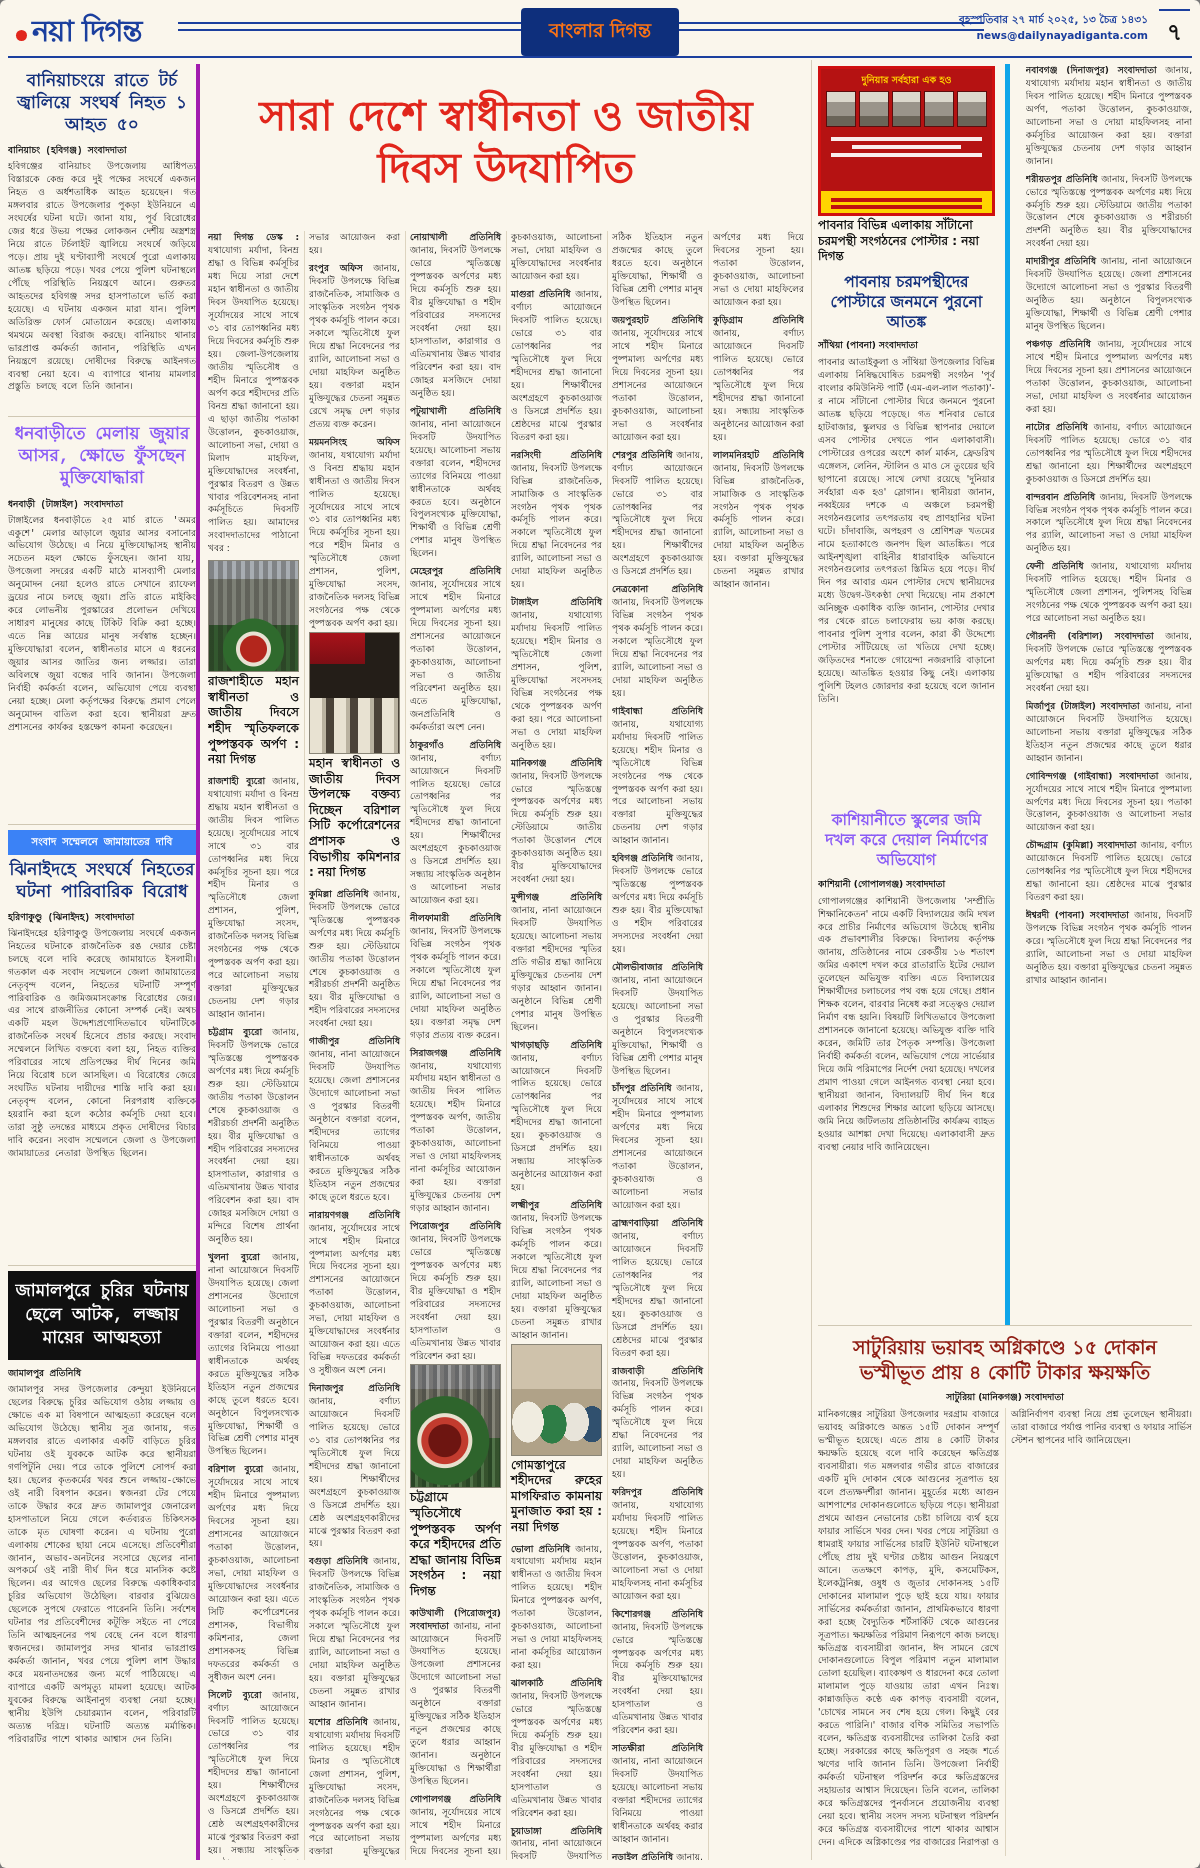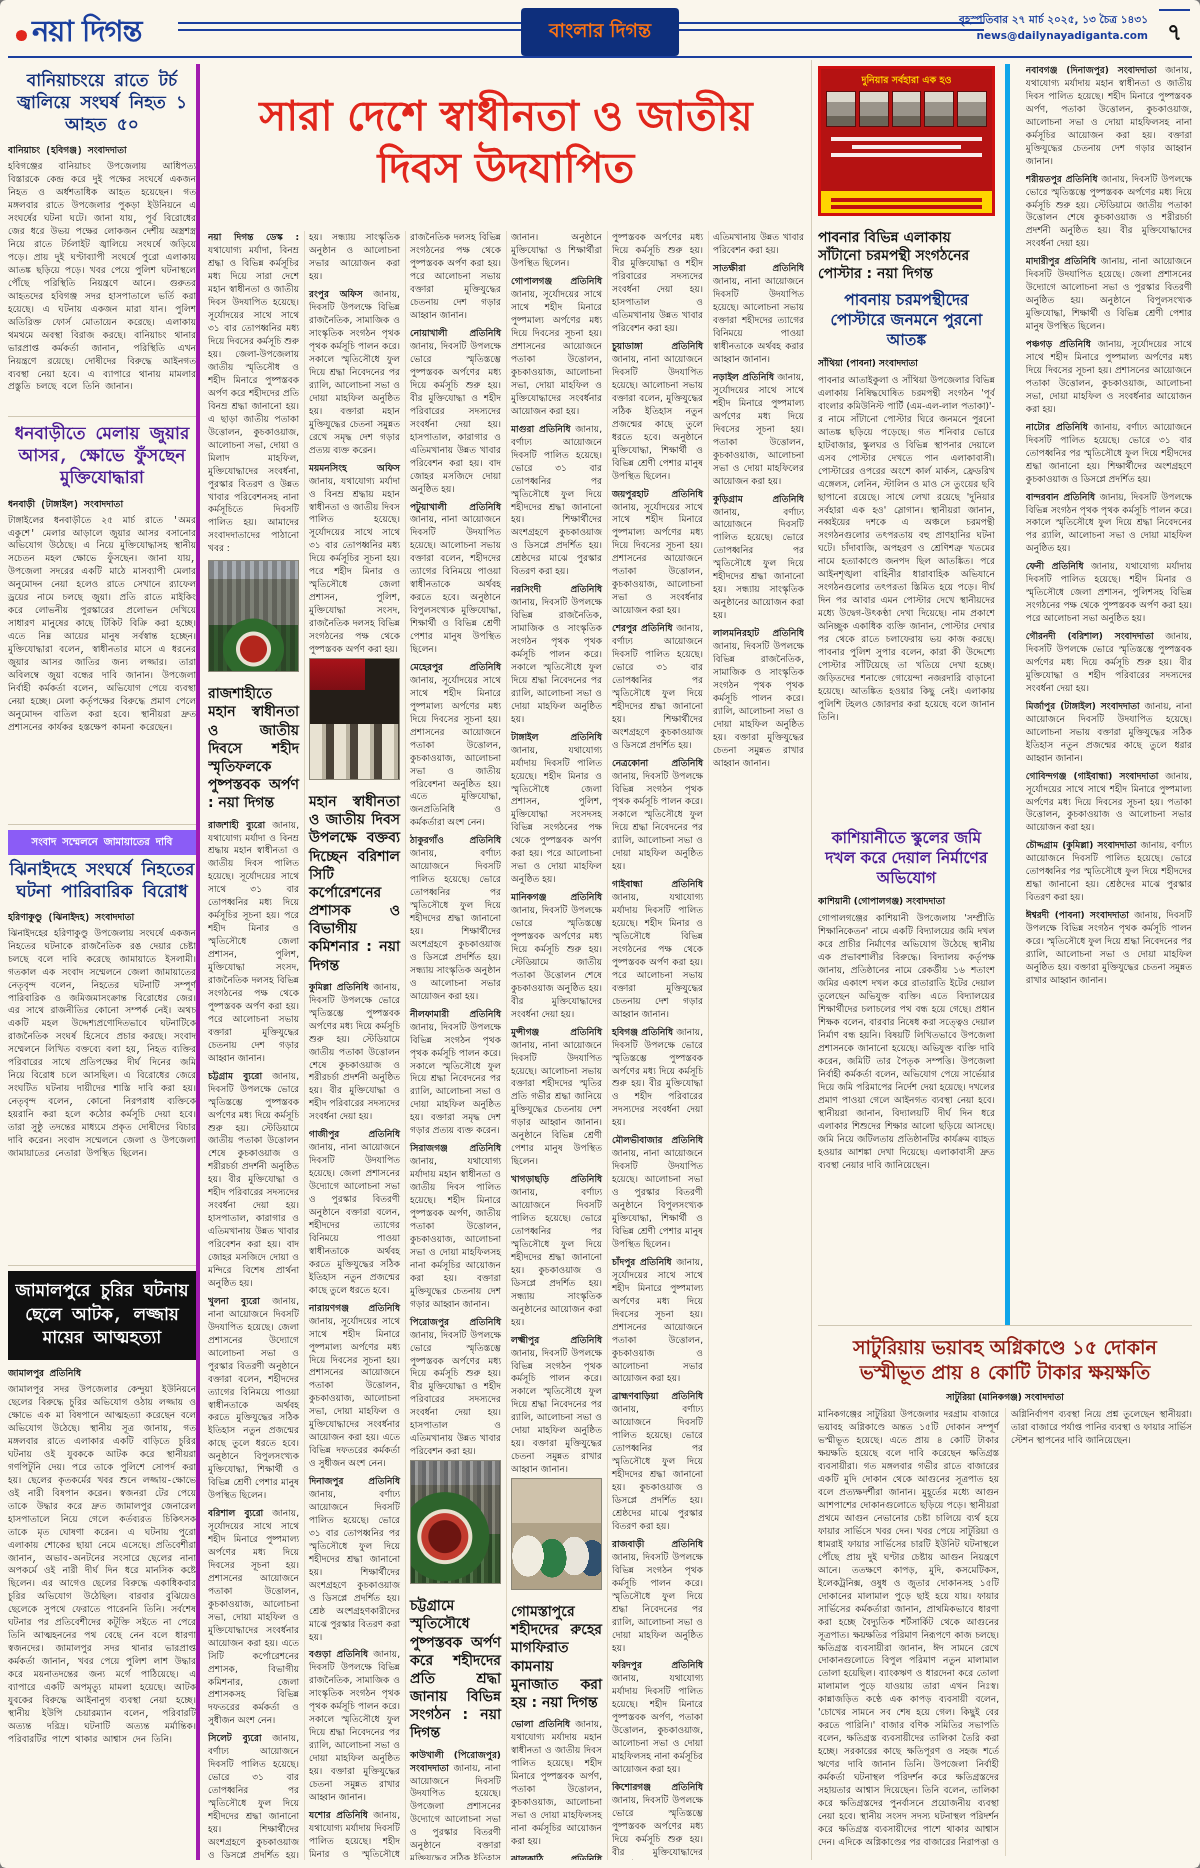--- a/index.html
+++ b/index.html
@@ -18,39 +18,39 @@
 
   
   .leftcol { position:absolute; left:8px; top:64px; width:192px; height:1796px; overflow:hidden; border-right:4px solid #a21caf;font-family:Liberation Mono, monospace; }
   .center  { position:absolute; left:204px; top:60px; width:608px; height:1800px; overflow:hidden; padding:0 7px 0 4px; border-right:1px solid #d5cdba; }
   .rightcol{ position:absolute; left:818px; top:64px; width:374px; height:1796px; overflow:hidden; }
 
   
   .body, .center-flow, .sub-flow, .sat-body { font-size:9px; line-height:1.44; text-align:justify; overflow:hidden; }
   .byline { font-size:9px; font-weight:700; margin:0 0 3px; color:#111; }
   .hl { font-weight:700; line-height:1.3; text-align:center; margin:2px 0 6px; }
-  .navy { color:#14317d; } .teal { color:#4c1d95; } .maroon { color:#8f1d14; }
+  .navy { color:#14317d; } .teal { color:#8b5cf6; } .maroon { color:#8f1d14; }
 
   
   .art { padding:5px 0 9px; border-bottom:1px solid #cfc7b3; }
   .art:last-child { border-bottom:none; }
   .art h2 { font-size:17px; }
-  .kicker { background:#8b5cf6; color:#fff; font-size:10px; font-weight:700; text-align:center; padding:4px 4px; margin:0 0 5px; }
+  .kicker { background:#3b82f6; color:#fff; font-size:10px; font-weight:700; text-align:center; padding:4px 4px; margin:0 0 5px; }
   .blackbox { background:#101010; color:#fff; text-align:center; font-size:15.5px; font-weight:700; line-height:1.4; padding:9px 6px; margin:0 0 6px; }
   .bh1{height:246px}.bh2{height:300px}.bh3{height:328px}.bh4{height:494px}
 
   
   .main-headline { color:#e1261c; font-size:41px; line-height:1.25; font-weight:700; text-align:center; padding:4px 24px 10px; }
   .center-flow { height:1664px; column-count:6; column-gap:10px; column-fill:auto; column-rule:1px solid #ddd4bf; }
   .center-flow p { margin:0 0 5px; }
   .item b, .desk { font-weight:700; }
 
   figure.newsphoto { margin:2px 0 7px; break-inside:avoid; }
   .ph { width:100%; border:1px solid #8a8678; }
-  figcaption { font-size:14px; font-weight:700; line-height:1.3; margin-top:12px; color:#111; }
+  figcaption { font-size:12px; font-weight:700; line-height:1.3; margin-top:2px; color:#111; }
 
   .ph1 { height:112px; background:
     radial-gradient(circle at 50% 80%, #b3261c 0 13px, #e8e1d2 14px 17px, #2f6a2d 18px 30px, rgba(0,0,0,0) 31px),
     repeating-linear-gradient(90deg, rgba(25,22,18,.28) 0 5px, rgba(0,0,0,0) 5px 9px),
     linear-gradient(180deg,#a8adb2 0 16%, #7d8076 16% 58%, #33582f 58% 100%); }
   .ph2 { height:122px; background-color:#241e18; background-image:
     linear-gradient(#a8131a,#7c0e14),
     repeating-linear-gradient(90deg,#e8e2d2 0 12px,#b9b2a0 12px 16px,#4a4238 16px 24px),
     linear-gradient(#241e18,#241e18);
     background-size:62% 26%,100% 46%,100% 100%; background-position:0 0,0 100%,0 0; background-repeat:no-repeat; }

